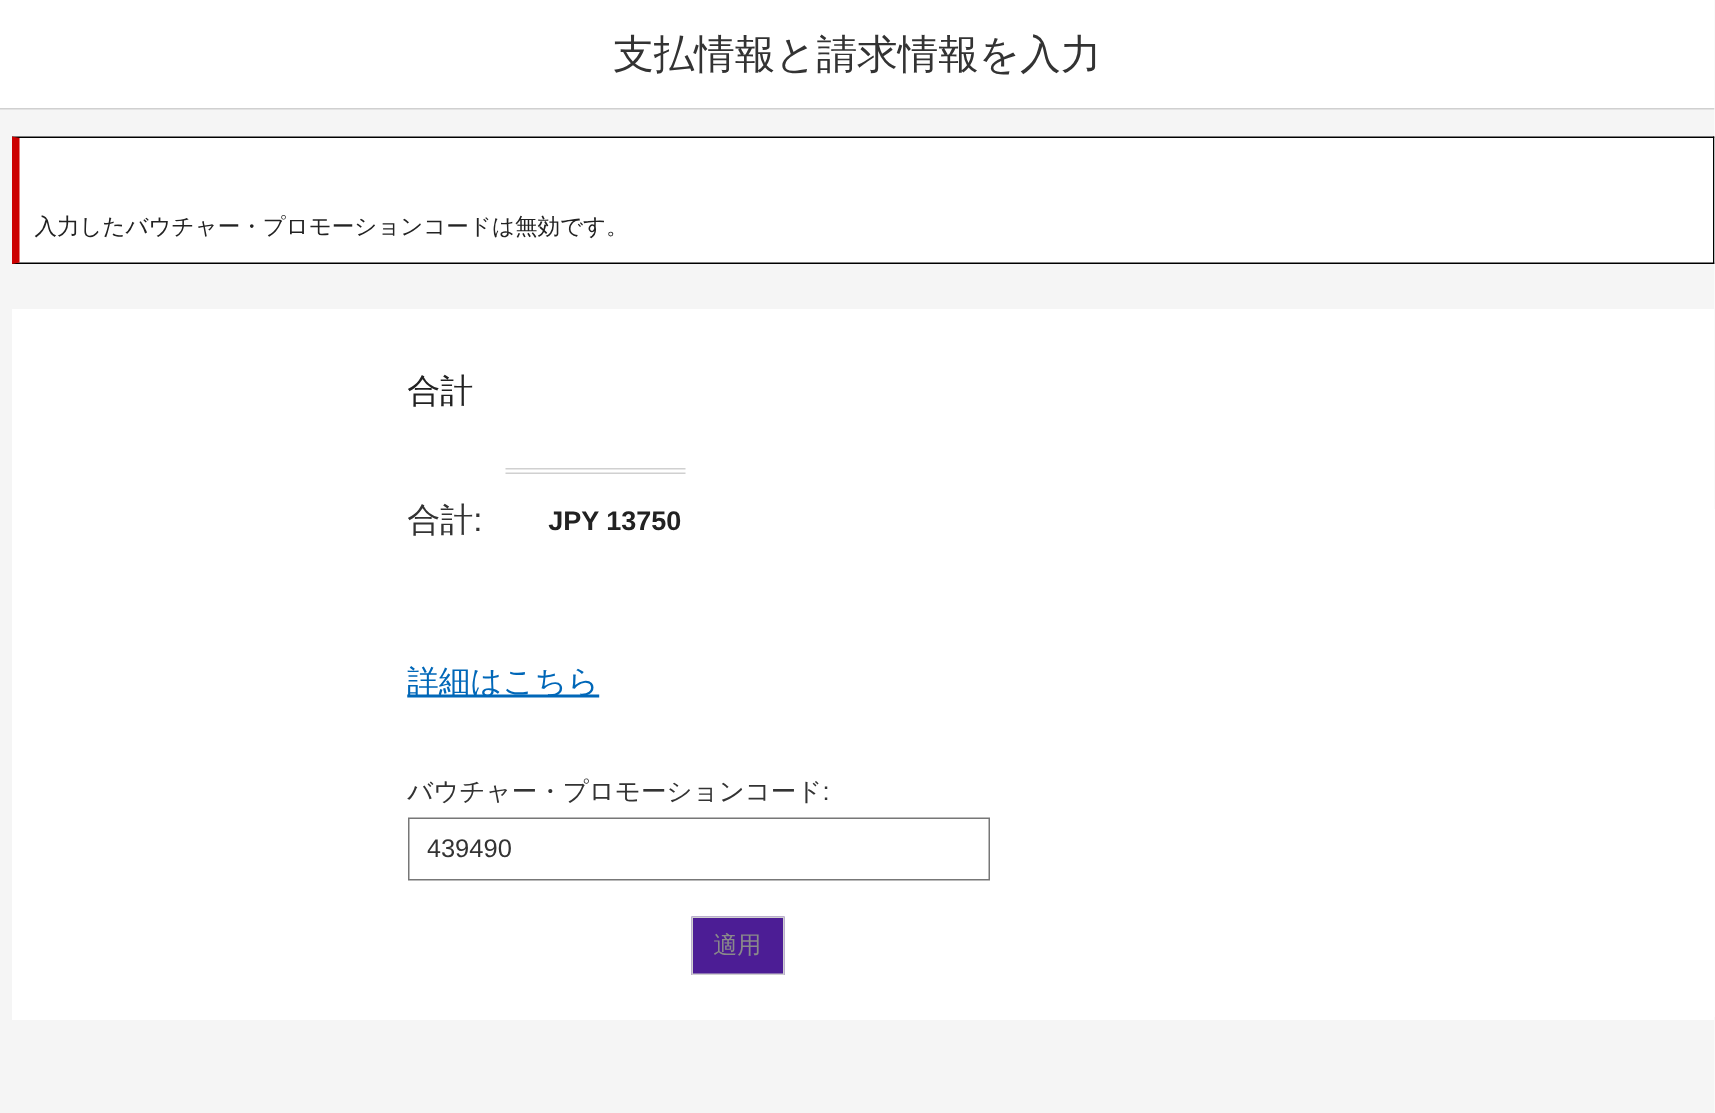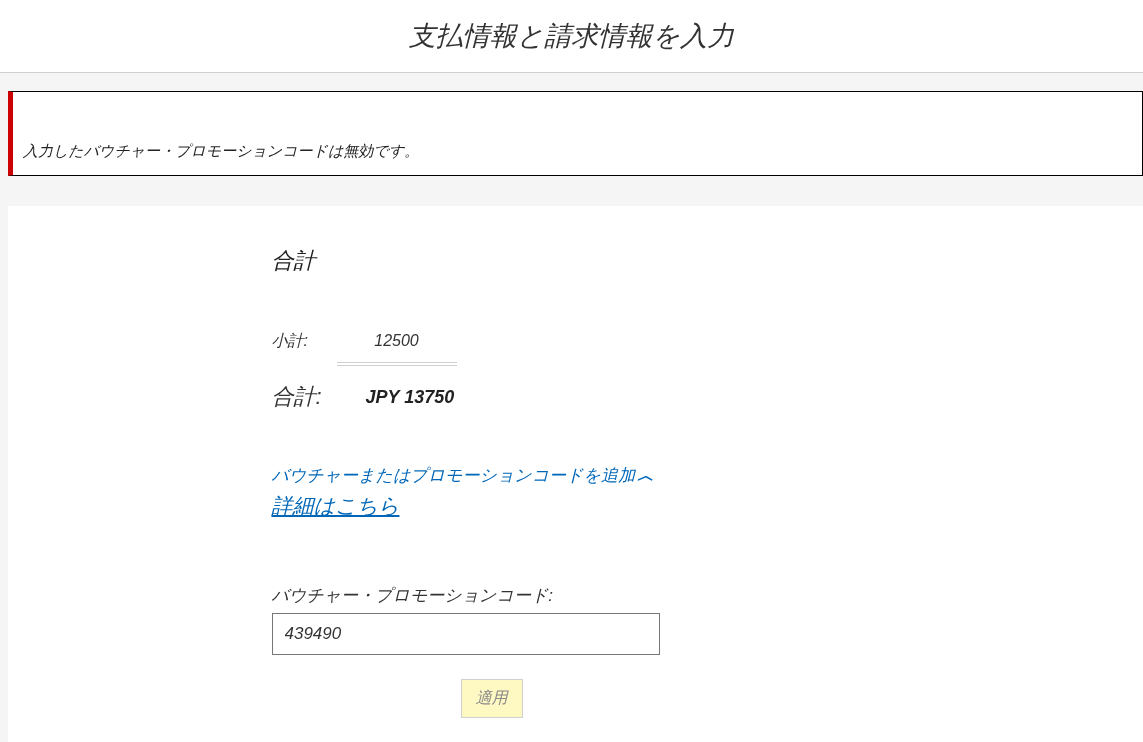--- a/index.html
+++ b/index.html
@@ -1,19 +1,18 @@
 <!DOCTYPE html>
 <html><head>
   <meta charset="utf-8">
   <style>
     * {
       margin: 0;
       padding: 0;
       box-sizing: border-box;
-      font-style: italic;
     }
     body {
       font-family: 'Meiryo', 'Hiragino Sans', 'Yu Gothic', sans-serif;
       background: #f5f5f5;
       color: #222;
     }
     .page-title {
       text-align: center;
       font-size: 27px;
       font-weight: 400;
@@ -108,21 +107,21 @@
       margin-left: 2px;
     }
     .promo-details-link {
       font-size: 21px;
       color: #0067b8;
       text-decoration: underline;
       cursor: pointer;
       display: inline-block;
     }
     .promo-field-block {
-      margin-top: 61px;
+      margin-top: 45px;
     }
     .promo-field-label {
       font-size: 17px;
       color: #333;
       margin-bottom: 6px;
       display: block;
     }
     .promo-input {
       width: 388px;
       max-width: 100%;
@@ -131,21 +130,21 @@
       font-size: 17px;
       color: #333;
       font-family: inherit;
     }
     .apply-row {
       margin-top: 24px;
       text-align: center;
       width: 440px;
     }
     .apply-btn {
-      background: #fef9c3;
+      background: #4c1d95;
       border: 1px solid #d0d0d0;
       color: #8a8a8a;
       font-size: 16px;
       padding: 8px 14px;
       cursor: pointer;
       font-family: inherit;
     }
   </style>
 </head>
 <body>
@@ -155,38 +154,30 @@
 
 <div class="alert-container">
   <div class="alert-text">入力したバウチャー・プロモーションコードは無効です。</div>
 </div>
 
 <div class="content-card">
   <div class="inner">
 
     <h2 class="section-heading">合計</h2>
 
-    <div class="row">
-      <span class="row-label">小計:</span>
-      <span class="row-value-cell">12500</span>
-    </div>
     <div class="row-divider"></div>
 
     <div class="row-divider"></div>
 
     <div class="row total-row">
       <span class="row-label">合計:</span>
       <span class="total-value">JPY 13750</span>
     </div>
 
     <div class="promo-links">
-      <span class="promo-toggle">
-        <span>バウチャーまたはプロモーションコードを追加</span>
-        <span class="chevron">︿</span>
-      </span>
       <br>
       <a class="promo-details-link">詳細はこちら</a>
     </div>
 
     <div class="promo-field-block">
       <label class="promo-field-label">バウチャー・プロモーションコード:</label>
       <input type="text" class="promo-input" value="439490" style="">
       <div class="apply-row">
         <button class="apply-btn">適用</button>
       </div>

